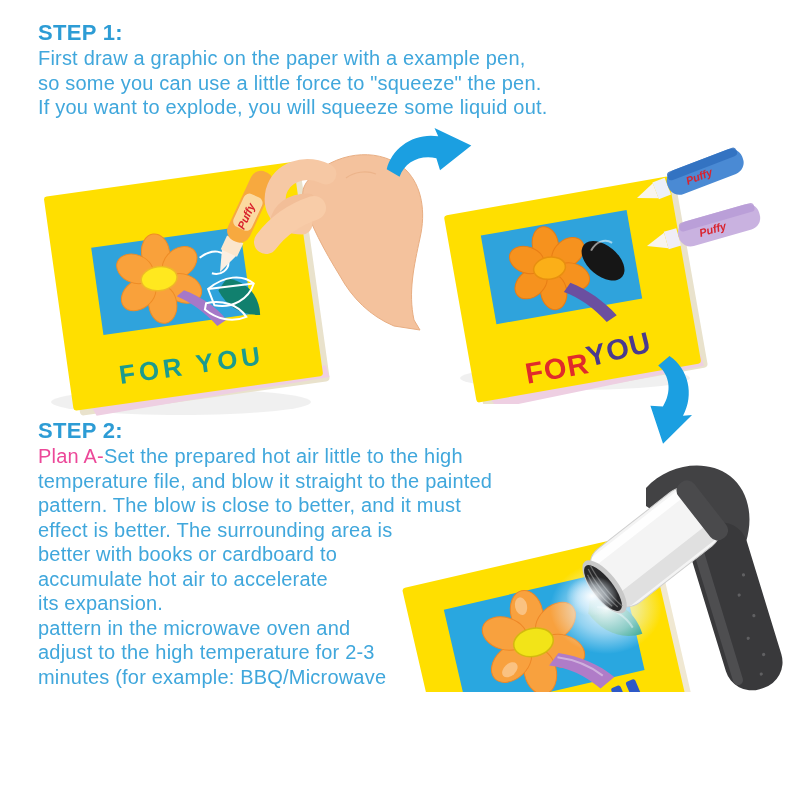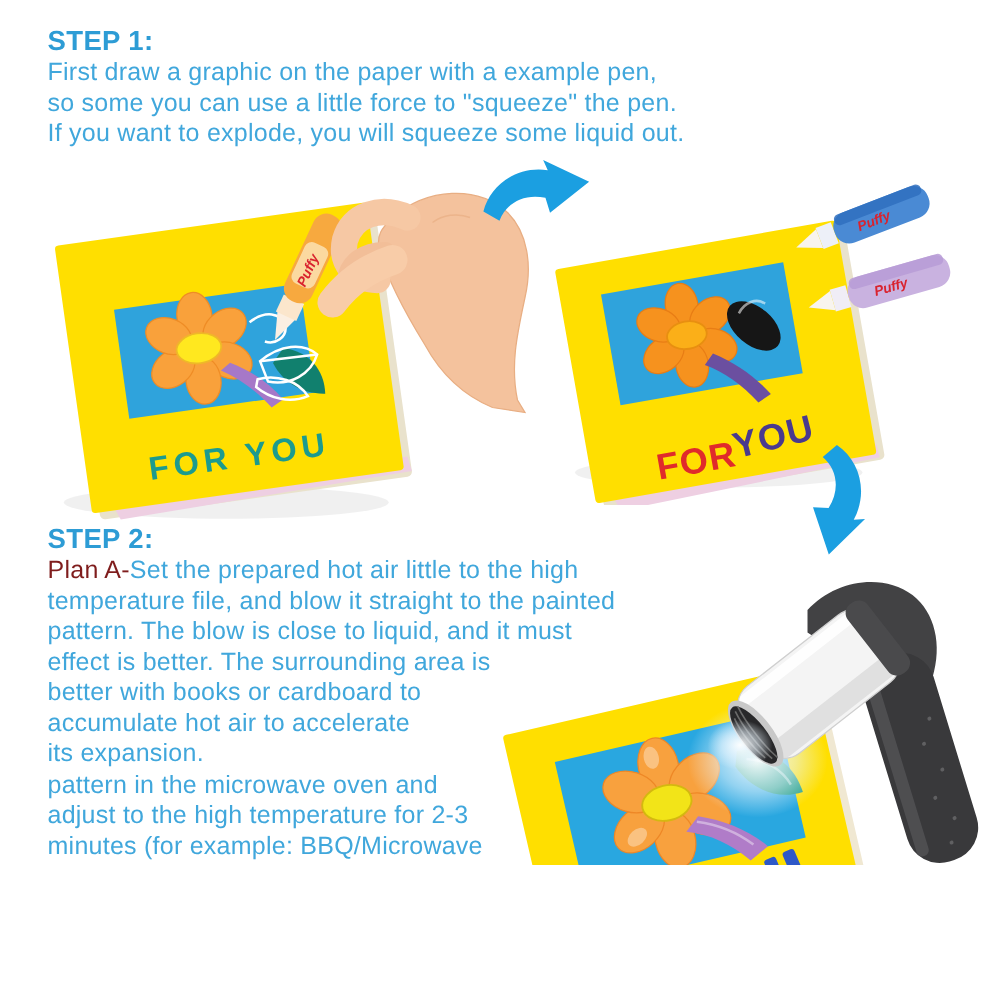--- a/index.html
+++ b/index.html
@@ -10,21 +10,21 @@
   }
   .textblock { position:absolute; left:38px; }
   .step-heading {
     font-size:22px; font-weight:bold; color:#2D9CD5;
     line-height:26px; letter-spacing:0.3px;
   }
   .step-line {
     font-size:20px; color:#40A7DC; line-height:24.5px; letter-spacing:0.2px;
     white-space:nowrap;
   }
-  .pink { color:#7f1d1d;text-align:right; }
+  .pink { color:#ec4899;text-align:right; }
   .illus { position:absolute; }
   .arrow-svg { position:absolute; }
   #arrow2wrap { transform:rotate(110deg); transform-origin:center; }
   .card-text1 { font-size:26px; letter-spacing:4px; font-weight:bold; }
   .paint-word { font-size:29px; font-weight:bold; letter-spacing:1px; }
   .puffy-word { font-weight:bold; paint-order:stroke; stroke-linejoin:round; letter-spacing:2px; }
   .pen-label { font-size:11px; font-weight:bold; font-style:italic; fill:#D9232E; }
   text { font-family:"Liberation Sans", sans-serif; }
 </style>
 </head>
@@ -132,21 +132,21 @@
   <div id="arrow2wrap" class="arrow-svg" style="left:622px; top:372px; width:92px; height:57px;">
     <svg width="92" height="57" viewBox="0 0 100 62">
       <path d="M4,46 C10,22 34,6 60,10 L56,1 L96,20 L62,47 L58,34 C40,30 24,38 18,54 Z" fill="#1B9FE1"></path>
     </svg>
   </div>
 
   <div class="textblock" style="top:418px; z-index:2;">
     <div class="step-heading">STEP 2:</div>
     <div class="step-line"><span class="pink">Plan A-</span><span>Set the prepared hot air little to the high</span></div>
     <div class="step-line">temperature file, and blow it straight to the painted</div>
-    <div class="step-line">pattern. The blow is close to liquid, and it must</div>
+    <div class="step-line">pattern. The blow is close to better, and it must</div>
     <div class="step-line">effect is better. The surrounding area is</div>
     <div class="step-line">better with books or cardboard to</div>
     <div class="step-line">accumulate hot air to accelerate</div>
     <div class="step-line">its expansion.</div>
     <div class="step-line">pattern in the microwave oven and</div>
     <div class="step-line">adjust to the high temperature for 2-3</div>
     <div class="step-line">minutes (for example: BBQ/Microwave</div>
     <div class="step-line">800W for 2 minutes).</div>
   </div>
 

